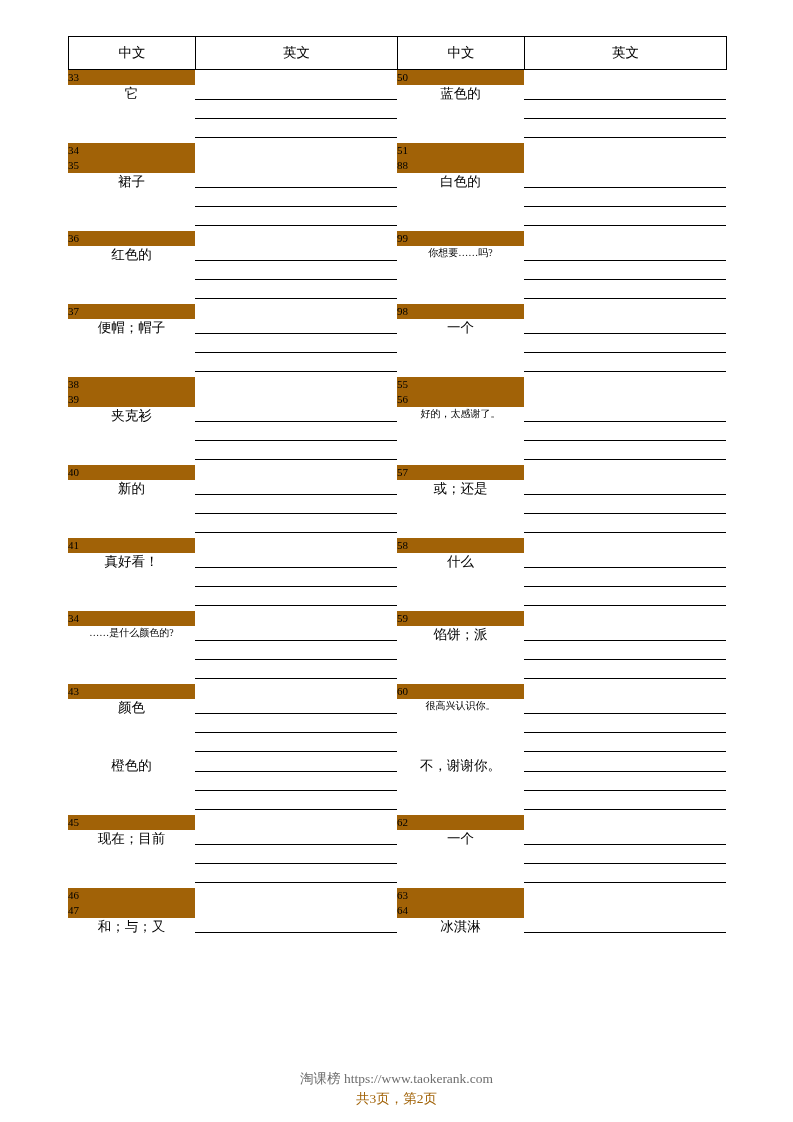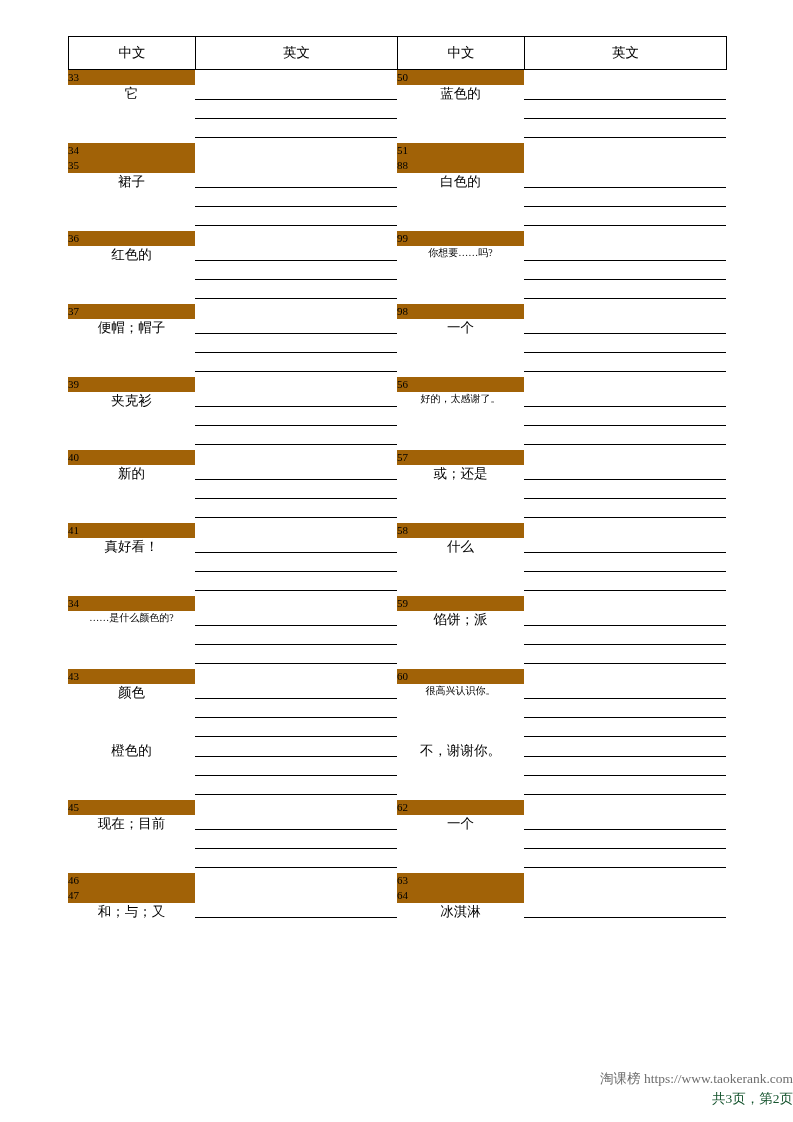--- a/index.html
+++ b/index.html
@@ -92,32 +92,32 @@
     border-top: 1px solid #000000;
   }
   .linecell .ln.l1 { top: 14px; }
   .linecell .ln.l2 { top: 33px; }
   .linecell .ln.l3 { top: 52px; }
 
   .footer {
     position: absolute;
     left: 0;
     width: 793px;
-    text-align: right;
+    text-align: center;
     font-size: 13px;
     font-family: "Liberation Serif", "DejaVu Serif", serif;
   }
   .wm {
     top: 1070px;
     color: #6e6e6e;
     font-size: 13.5px;
   }
   .pg {
     top: 1090px;
-    color: #14532d;
+    color: #a16207;
     font-size: 13.5px;
   }
 </style>
 </head>
 <body>
 
 <div class="page">
 
   <div class="sheet">
     <table class="grid">
@@ -224,20 +224,26 @@
               <div class="ln l3"></div>
             </td>
             <td class="wordcell ">一个</td>
             <td class="linecell">
               <div class="ln l1"></div>
               <div class="ln l2"></div>
               <div class="ln l3"></div>
             </td>
           </tr>
           <tr class="entry">
+            <td class="numcell">38</td>
+            <td style="border: none;"></td>
+            <td class="numcell">55</td>
+            <td style="border: none;"></td>
+          </tr>
+          <tr class="entry">
             <td class="numcell">39</td>
             <td style="border: none;"></td>
             <td class="numcell">56</td>
             <td style="border: none;"></td>
           </tr>
           <tr class="entry">
             <td class="wordcell ">夹克衫</td>
             <td class="linecell">
               <div class="ln l1"></div>
               <div class="ln l2"></div>

